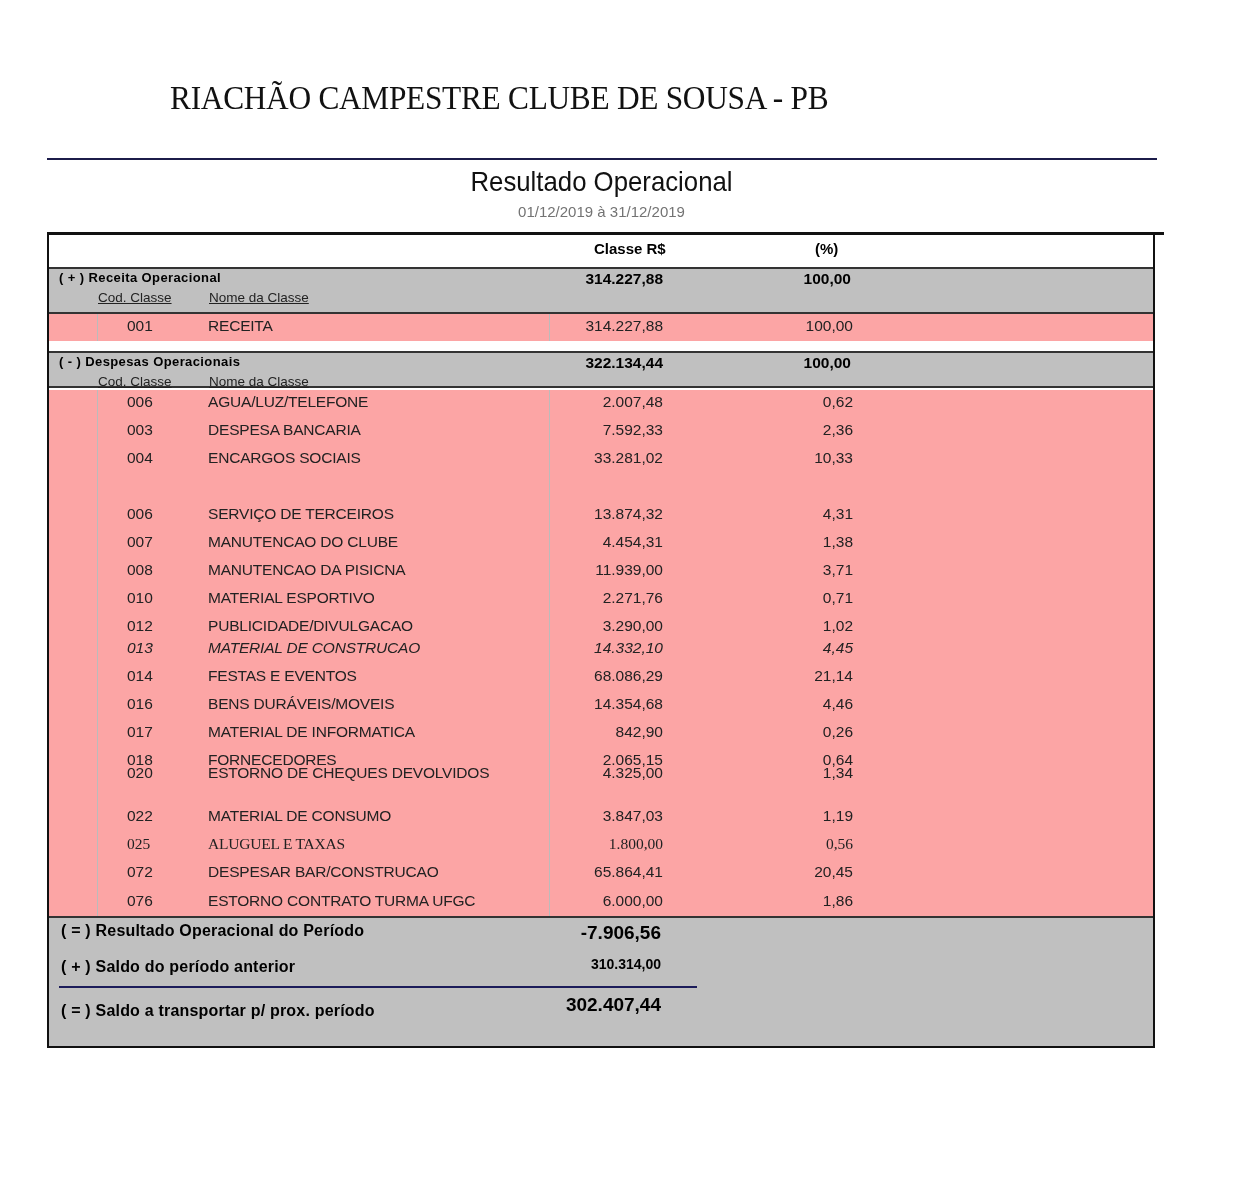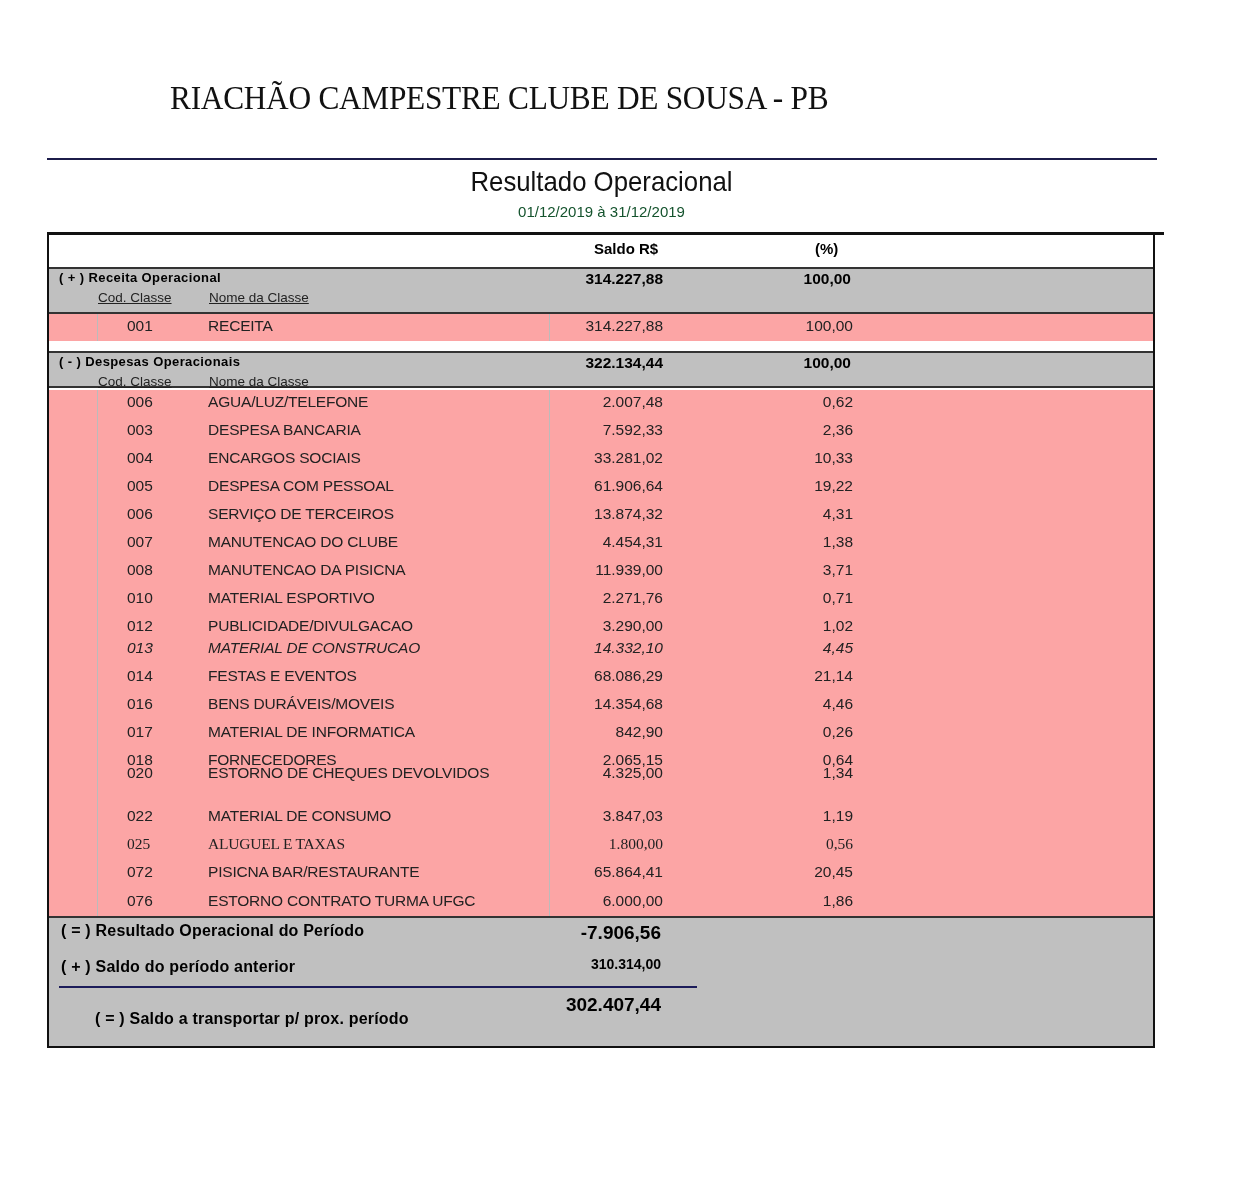--- a/index.html
+++ b/index.html
@@ -1,20 +1,20 @@
 <!DOCTYPE html>
 <html><head>
 <meta charset="utf-8">
 <style>
   html, body { margin:0; padding:0; background:#ffffff; }
   body { width:1238px; height:1200px; position:relative; overflow:hidden; font-family:"Liberation Sans", sans-serif; color:#000; }
   .club-title { position:absolute; left:170px; top:80px; font-family:"Liberation Serif", serif; font-size:33px; letter-spacing:-0.3px; color:#111; white-space:nowrap; transform:scaleX(0.95); transform-origin:left; }
   .top-rule { position:absolute; left:47px; top:158px; width:1110px; height:2px; background:#1c1c4a; }
   .report-title { position:absolute; left:0; width:1203px; top:166px; text-align:center; font-size:28px; color:#111; transform:scaleX(0.92); }
-  .report-period { position:absolute; left:0; width:1203px; top:203px; text-align:center; font-size:15px; color:#14532d; }
+  .report-period { position:absolute; left:0; width:1203px; top:203px; text-align:center; font-size:15px; color:#737373; }
   .thick-rule { position:absolute; left:47px; top:232px; width:1117px; height:3px; background:#111; }
 
   .table { position:absolute; left:47px; top:235px; width:1108px; height:813px; border:2px solid #111; border-top:none; box-sizing:border-box; }
   .hdr-row { position:absolute; left:0; top:0; width:100%; height:33px; border-bottom:2px solid #111; background:#fff; }
   .hdr-cell { position:absolute; top:5px; font-weight:bold; font-size:15px; }
   .band { position:absolute; left:0; width:100%; background:#c0c0c0; border-top:2px solid #333; border-bottom:2px solid #333; box-sizing:border-box; }
   .band-label { position:absolute; left:10px; top:1px; font-weight:bold; font-size:13px; letter-spacing:0.4px; white-space:nowrap; }
   .band-total { position:absolute; top:1px; font-weight:bold; font-size:15.5px; text-align:right; }
   .band-pct { position:absolute; top:1px; font-weight:bold; font-size:15.5px; text-align:right; }
   .sub-hdr { position:absolute; top:21px; font-size:13.5px; color:#222; text-decoration:underline; white-space:nowrap; }
@@ -37,21 +37,21 @@
 <body>
 
 <div class="club-title">RIACHÃO CAMPESTRE CLUBE DE SOUSA - PB</div>
 <div class="top-rule"></div>
 <div class="report-title">Resultado Operacional</div>
 <div class="report-period">01/12/2019 à 31/12/2019</div>
 <div class="thick-rule"></div>
 
 <div class="table">
   <div class="hdr-row">
-    <span class="hdr-cell" style="left:545px;">Saldo R$</span>
+    <span class="hdr-cell" style="left:545px;">Classe R$</span>
     <span class="hdr-cell" style="left:766px;">(%)</span>
   </div>
 
   <div class="band" style="top:32px; height:47px;">
     <span class="band-label">( + ) Receita Operacional</span>
     <span class="band-total" style="right:490px;">314.227,88</span>
     <span class="band-pct" style="right:302px;">100,00</span>
     <span class="sub-hdr" style="left:49px;">Cod. Classe</span>
     <span class="sub-hdr" style="left:160px;">Nome da  Classe</span>
   </div>
@@ -89,26 +89,20 @@
         <span class="name">DESPESA BANCARIA</span>
         <span class="val">7.592,33</span>
         <span class="pct">2,36</span>
       </div>
       <div class="row" style="top: 59px;">
         <span class="code">004</span>
         <span class="name">ENCARGOS SOCIAIS</span>
         <span class="val">33.281,02</span>
         <span class="pct">10,33</span>
       </div>
-      <div class="row" style="top: 87px;">
-        <span class="code">005</span>
-        <span class="name">DESPESA COM PESSOAL</span>
-        <span class="val">61.906,64</span>
-        <span class="pct">19,22</span>
-      </div>
       <div class="row" style="top: 115px;">
         <span class="code">006</span>
         <span class="name">SERVIÇO DE TERCEIROS</span>
         <span class="val">13.874,32</span>
         <span class="pct">4,31</span>
       </div>
       <div class="row" style="top: 143px;">
         <span class="code">007</span>
         <span class="name">MANUTENCAO DO CLUBE</span>
         <span class="val">4.454,31</span>
@@ -175,34 +169,34 @@
         <span class="pct">1,19</span>
       </div>
       <div class="row" style="top: 445px; font-family: Liberation Serif, serif;">
         <span class="code">025</span>
         <span class="name">ALUGUEL E TAXAS</span>
         <span class="val">1.800,00</span>
         <span class="pct">0,56</span>
       </div>
       <div class="row" style="top: 473px;">
         <span class="code">072</span>
-        <span class="name">PISICNA BAR/RESTAURANTE</span>
+        <span class="name">DESPESAR BAR/CONSTRUCAO</span>
         <span class="val">65.864,41</span>
         <span class="pct">20,45</span>
       </div>
       <div class="row" style="top: 502px;">
         <span class="code">076</span>
         <span class="name">ESTORNO CONTRATO TURMA UFGC</span>
         <span class="val">6.000,00</span>
         <span class="pct">1,86</span>
       </div>
     </div>
 
   <div class="summary">
     <span class="sum-line" style="top:4px;">( = ) Resultado Operacional do Período</span>
     <span class="sum-val" style="top:4px; font-size:19px;">-7.906,56</span>
     <span class="sum-line" style="top:40px;">( + ) Saldo do período anterior</span>
     <span class="sum-val" style="top:38px; font-size:14px;">310.314,00</span>
     <div class="sum-rule"></div>
-    <span class="sum-line" style="top:92px;margin-left:34px;">( = ) Saldo a transportar p/ prox. período</span>
+    <span class="sum-line" style="top:84px;">( = ) Saldo a transportar p/ prox. período</span>
     <span class="sum-val" style="top:76px; font-size:19px;">302.407,44</span>
   </div>
 </div>
 
 </body></html>

